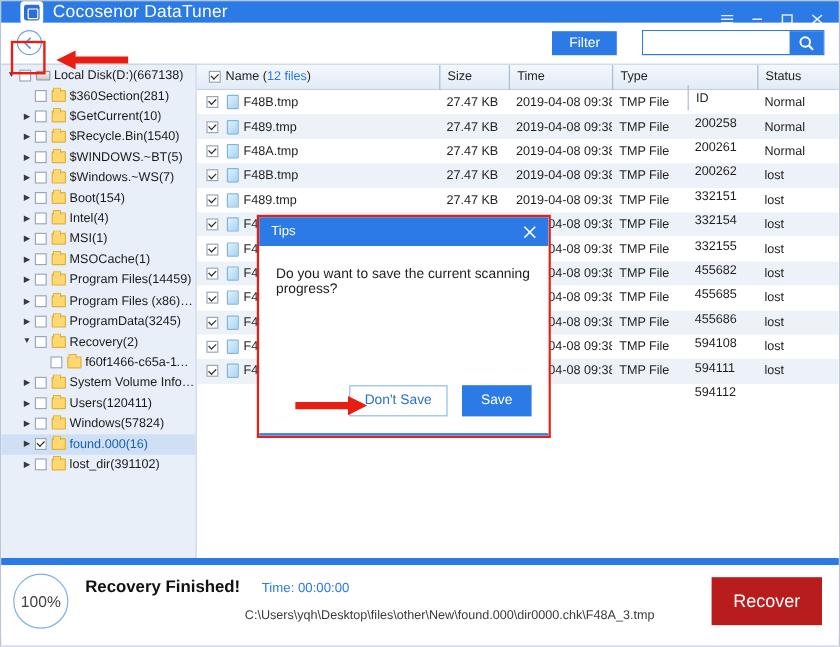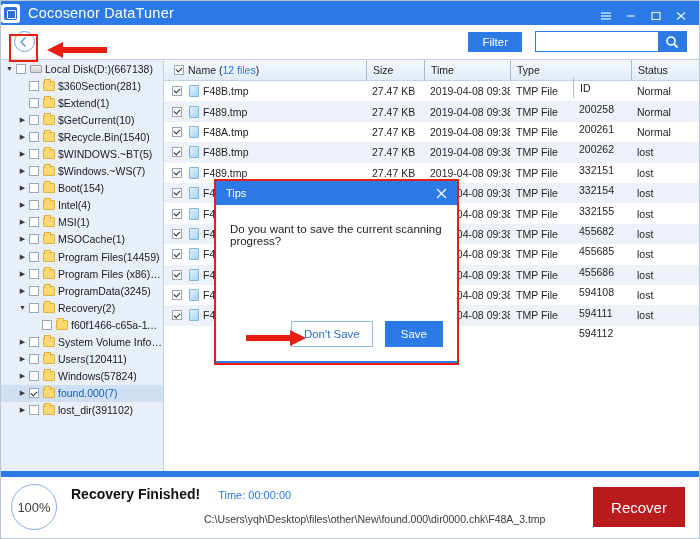--- a/index.html
+++ b/index.html
@@ -11,25 +11,25 @@
   }
   #app {
     position: relative;
     width: 700px; height: 539px;
     border: 1px solid #b9c6d6;
     background: #ffffff;
   }
 
   
   .titlebar {
-    height: 24px;
+    height: 18px;
     background: #2b7ae6;
     display: flex;
     align-items: center;
-    padding: 0 4px 0 0;
+    padding: 0 4px 0 16px;
     position: relative;
   }
   .logo {
     width: 19px; height: 19px;
     background: #ffffff;
     border-radius: 3px;
     display: flex; align-items: center; justify-content: center;
     margin-right: 8px;
     flex: 0 0 auto;
   }
@@ -100,21 +100,21 @@
     z-index: 40;
   }
   .arrow-back {
     position: absolute;
     left: 44px; top: 39px;
     z-index: 40;
     pointer-events: none;
   }
   .toolbar-right {
     margin-left: auto;
-    display: flex; align-items: center; gap: 13px;
+    display: flex; align-items: center; gap: 21px;
   }
   .filter-btn {
     background: #2b7ae6;
     color: #ffffff;
     font-size: 11.5px;
     border: none;
     height: 20px;
     padding: 0 14px;
     cursor: pointer;
     font-family: inherit;
@@ -486,26 +486,20 @@
           <span class="drive-ico"></span>
           <span class="tree-label">Local Disk(D:)(667138)</span>
         </div>
         <div class="tree-item" style="padding-left: 15px;">
           <span class="twisty"></span>
           <span class="cb"></span>
           <span class="folder-ico"></span>
           <span class="tree-label">$360Section(281)</span>
         </div>
         <div class="tree-item" style="padding-left: 15px;">
-          <span class="twisty"></span>
-          <span class="cb"></span>
-          <span class="folder-ico"></span>
-          <span class="tree-label">$Extend(1)</span>
-        </div>
-        <div class="tree-item" style="padding-left: 15px;">
           <span class="twisty">▶</span>
           <span class="cb"></span>
           <span class="folder-ico"></span>
           <span class="tree-label">$GetCurrent(10)</span>
         </div>
         <div class="tree-item" style="padding-left: 15px;">
           <span class="twisty">▶</span>
           <span class="cb"></span>
           <span class="folder-ico"></span>
           <span class="tree-label">$Recycle.Bin(1540)</span>
@@ -591,21 +585,21 @@
         <div class="tree-item" style="padding-left: 15px;">
           <span class="twisty">▶</span>
           <span class="cb"></span>
           <span class="folder-ico"></span>
           <span class="tree-label">Windows(57824)</span>
         </div>
         <div class="tree-item selected" style="padding-left: 15px;">
           <span class="twisty">▶</span>
           <span class="cb checked"></span>
           <span class="folder-ico"></span>
-          <span class="tree-label">found.000(7)</span>
+          <span class="tree-label">found.000(16)</span>
         </div>
         <div class="tree-item" style="padding-left: 15px;">
           <span class="twisty">▶</span>
           <span class="cb"></span>
           <span class="folder-ico"></span>
           <span class="tree-label">lost_dir(391102)</span>
         </div>
       </div>
     <div class="table-area">
       <div class="thead" id="thead">

